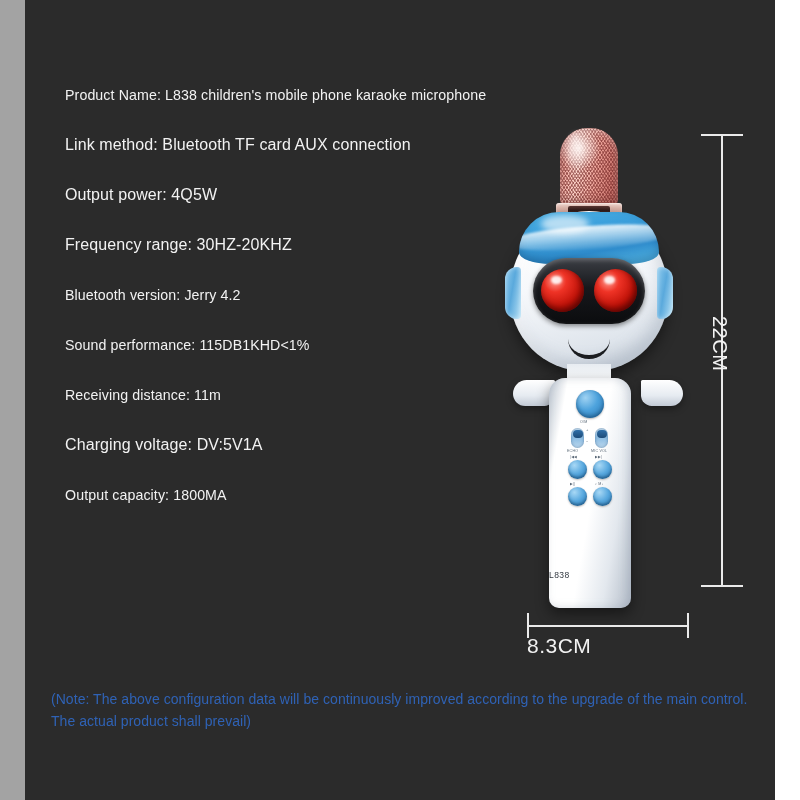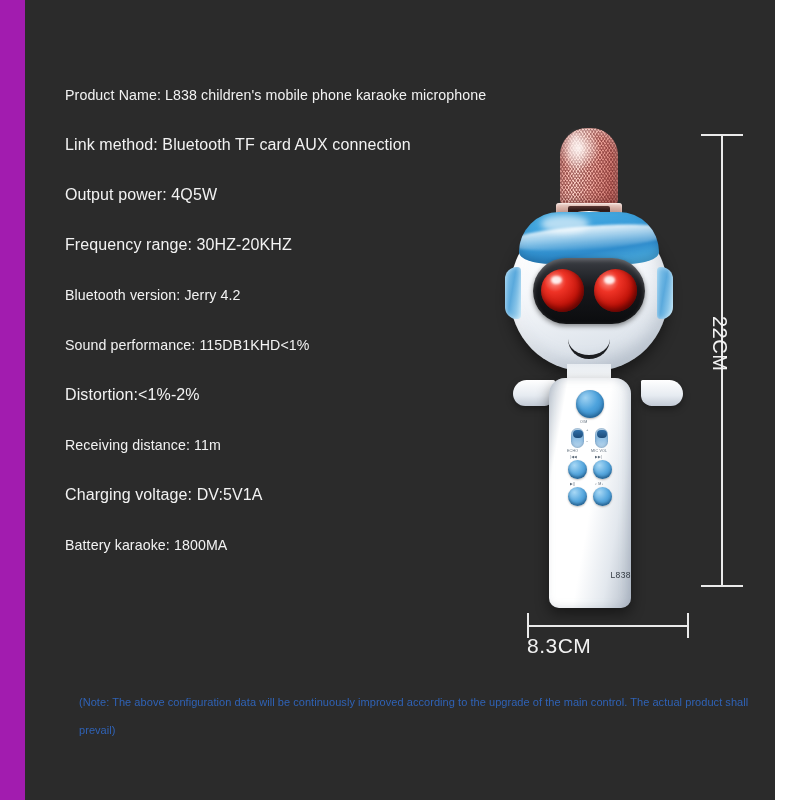--- a/index.html
+++ b/index.html
@@ -13,21 +13,21 @@
     height: 800px;
     overflow: hidden;
     font-family: "Liberation Sans", sans-serif;
     -webkit-font-smoothing: antialiased;
   }
 
   #page {
     position: relative;
     width: 700px;
     height: 800px;
-    background: #a21caf;
+    background: #a3a3a3;
   }
 
   
   #panel {
     position: absolute;
     left: 25px;
     top: 0;
     width: 750px;
     height: 800px;
     background: #2b2b2b;
@@ -45,26 +45,26 @@
     color: #f2f2f2;
     white-space: nowrap;
     letter-spacing: 0.1px;
   }
   .spec-line.sz-lg { font-size: 16px; line-height: 50px; }
   .spec-line.sz-sm { font-size: 14.2px; line-height: 50px; }
 
   
   #note {
     position: absolute;
-    left: 54px;
+    left: 26px;
     top: 688px;
     width: 700px;
     color: #2f62b5;
-    font-size: 11px;
-    line-height: 28px;
+    font-size: 14px;
+    line-height: 22px;
     letter-spacing: 0.05px;
   }
 
   
   #product {
     position: absolute;
     left: 468px;
     top: 128px;
     width: 210px;
     height: 480px;
@@ -317,21 +317,21 @@
   .lbl-r1 { left: 6px;  top: 65px; }
   .lbl-r2 { left: 31px; top: 65px; }
   .lbl-r3 { left: 6px;  top: 92px; }
   .lbl-r4 { left: 31px; top: 92px; }
 
   .brand {
     position: absolute;
     left: 0;
     top: 192px;
     width: 82px;
-    text-align: right;
+    text-align: left;
     color: #333a42;
     font-size: 8.5px;
     letter-spacing: .4px;
   }
 
   
   .dim-v {
     position: absolute;
     left: 696px;
     top: 134px;
@@ -394,24 +394,23 @@
 
   <div id="panel">
 
     <div id="spec-list">
       <div class="spec-line sz-sm">Product Name: L838 children's mobile phone karaoke microphone</div>
       <div class="spec-line sz-lg">Link method: Bluetooth TF card AUX connection</div>
       <div class="spec-line sz-lg">Output power: 4Q5W</div>
       <div class="spec-line sz-lg">Frequency range: 30HZ-20KHZ</div>
       <div class="spec-line sz-sm">Bluetooth version: Jerry 4.2</div>
       <div class="spec-line sz-sm">Sound performance: 115DB1KHD&lt;1%</div>
-      <div class="spec-line sz-lg">Distortion:&lt;1%-2%</div>
       <div class="spec-line sz-sm">Receiving distance: 11m</div>
       <div class="spec-line sz-lg">Charging voltage: DV:5V1A</div>
-      <div class="spec-line sz-sm">Battery karaoke: 1800MA</div>
+      <div class="spec-line sz-sm">Output capacity: 1800MA</div>
     </div>
 
     <div id="note">(Note: The above configuration data will be continuously improved according to the upgrade of the main control. The actual product shall prevail)</div>
 
     <div id="product">
 
       <div class="grille"></div>
       <div class="collar">
         <div class="collar-window"></div>
       </div>

